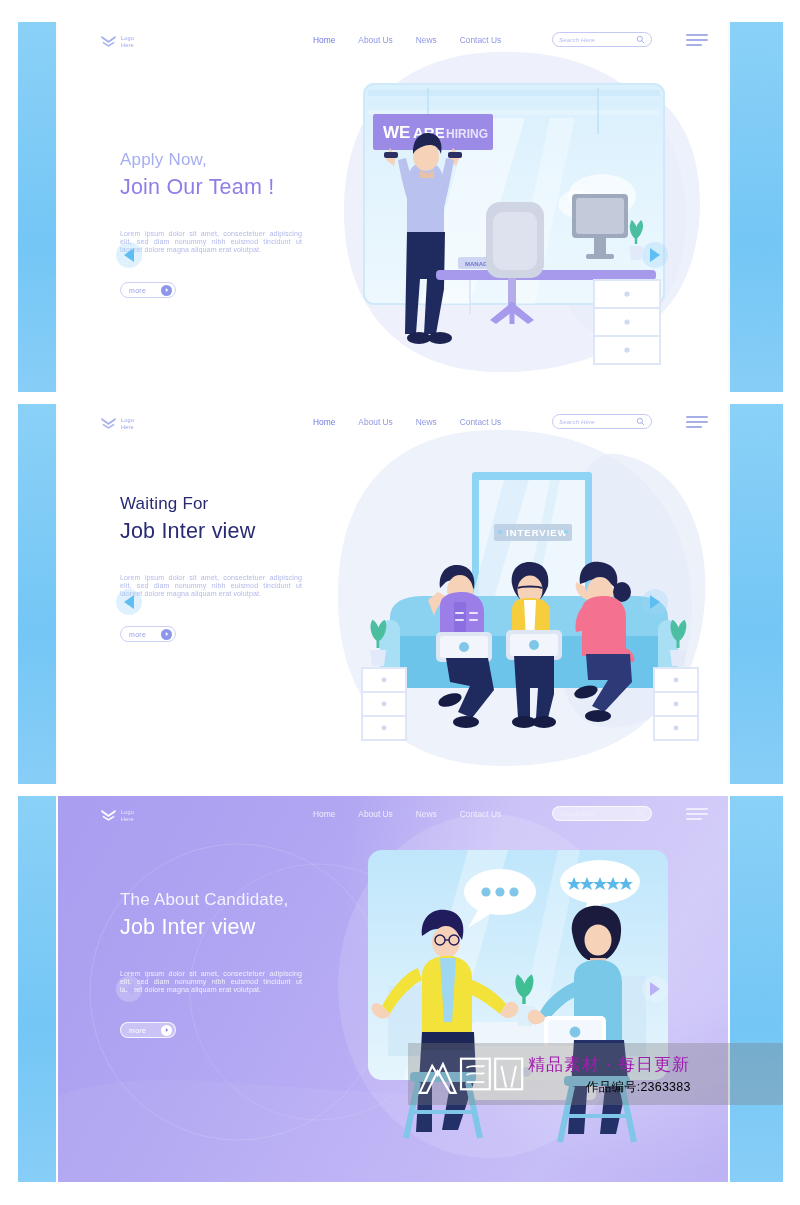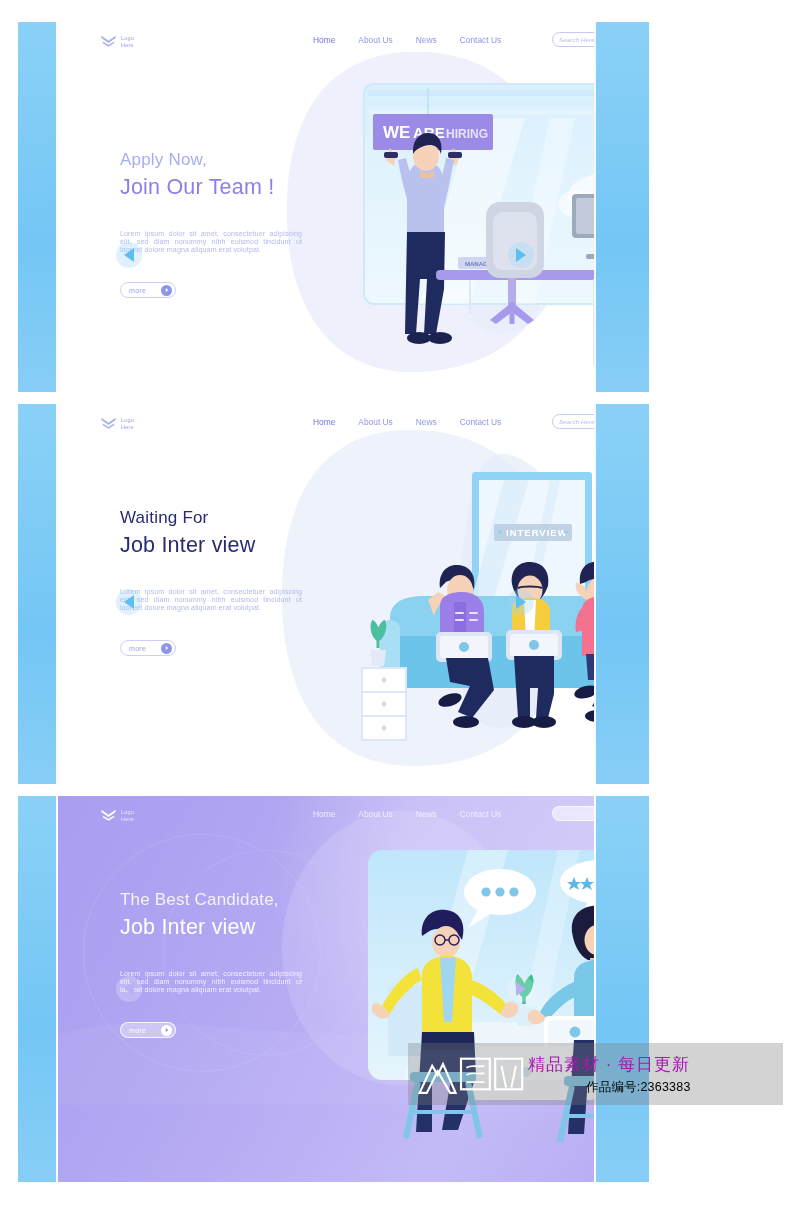--- a/index.html
+++ b/index.html
@@ -7,21 +7,21 @@
     width: 800px; height: 1205px;
     background: #ffffff;
     font-family: "Liberation Sans", sans-serif;
     overflow: hidden;
   }
   .stage { position: relative; width: 800px; height: 1205px; background:#fff; }
 
   
   .panel {
     position: absolute;
-    left: 18px; width: 631px;
+    left: 18px; width: 765px;
     overflow: hidden;
   }
   .panel-1 { top: 22px;  height: 370px; }
   .panel-2 { top: 404px; height: 380px; }
   .panel-3 { top: 796px; height: 386px; }
 
   .edge-band {
     position: absolute; top: 0; bottom: 0; width: 38px;
     background: linear-gradient(180deg,#8ad1f7 0%, #74c6f5 60%, #87cef7 100%);
   }
@@ -77,21 +77,21 @@
   .burger { position:absolute; left: 628px; top: 12px; width:22px; }
   .burger i { display:block; height:1.6px; background:#a7afe9; border-radius:2px; margin-bottom:3.4px; }
   .burger i:nth-child(1){ width:22px; }
   .burger i:nth-child(2){ width:22px; }
   .burger i:nth-child(3){ width:16px; }
   .panel-3 .burger i { background:#efedfd; }
 
   
   .copy { position:absolute; left: 62px; }
   .panel-1 .copy { top: 128px; }
-  .panel-2 .copy { top: 104px; }
+  .panel-2 .copy { top: 90px; }
   .panel-3 .copy { top: 94px; }
 
   .h-sub { font-size: 17px; font-weight: 400; letter-spacing:.2px; }
   .h-main { font-size: 21.5px; font-weight: 400; letter-spacing:.2px; margin-top: 5px; }
   .panel-1 .h-sub  { color:#a6aef0; }
   .panel-1 .h-main { color:#8e7fe8; }
   .panel-2 .h-sub  { color:#282a72; font-size:17px; }
   .panel-2 .h-main { color:#282a72; }
   .panel-3 .h-sub  { color:#f4f2fe; }
   .panel-3 .h-main { color:#ffffff; }
@@ -473,21 +473,21 @@
           </svg>
         </div>
         <div class="burger">
             <i></i>
             <i></i>
             <i></i>
           </div>
       </nav>
 
       <div class="copy">
-        <div class="h-sub">The Best Candidate,</div>
+        <div class="h-sub">The About Candidate,</div>
         <div class="h-main">Job Inter  view</div>
         <p class="body-copy">Lorem ipsum dolor sit amet, consectetuer adipiscing elit, sed diam nonummy nibh euismod tincidunt ut laoreet dolore magna aliquam erat volutpat.</p>
         <div class="more-btn">
           <span class="lbl">more</span>
           <span class="knob">
             <svg width="6" height="6" viewBox="0 0 10 10">
                 <path d="M3 1.5 L7 5 L3 8.5 Z" fill="#8d7fe6"></path>
               </svg>
           </span>
         </div>

